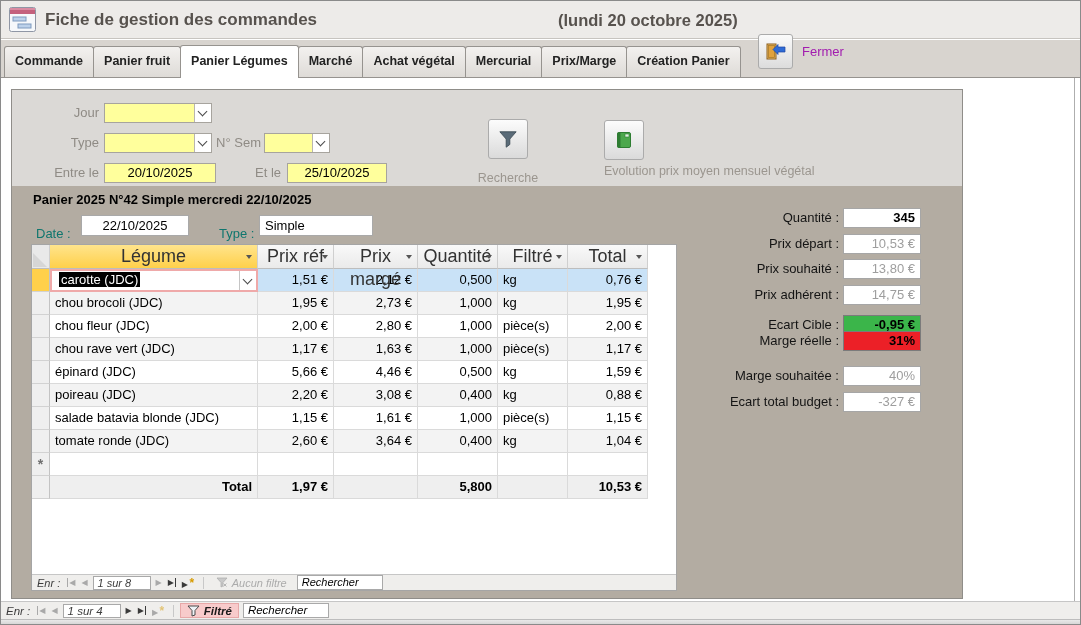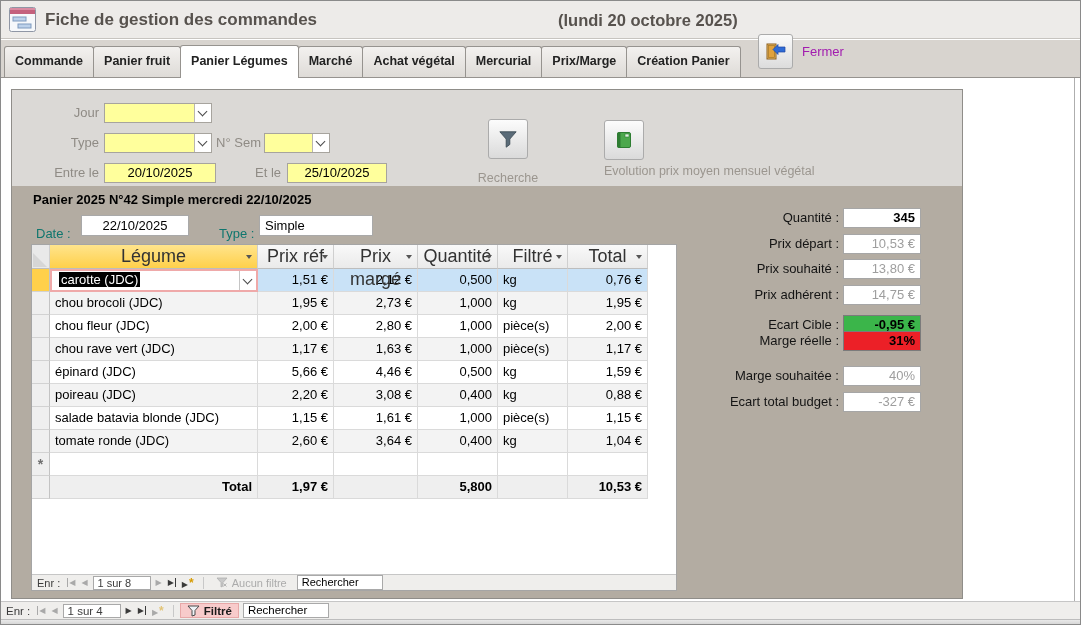--- a/index.html
+++ b/index.html
@@ -90,21 +90,21 @@
   .sel .dsc { background:#c9e2f7; }
   .alt .dsc { background:#f3f3f3; }
   .totalr .dsc { background:#efefef; font-weight:bold; }
   .combo-cell { background:#fff !important; position:relative; border:2px solid #efa9a9; line-height:18px; }
   .combo-cell .seltxt { background:#000; color:#fff; padding:0 2px; margin-left:2px; font-size:13px; }
   .combo-cell .combo-btn { height:100%; border-left:1px solid #c5c5c5; }
   .combo-cell .chev { top:5px; }
 
   
   .recnav { position:absolute; display:flex; align-items:center; background:#efeeec;
-    border-top:1px solid #c6c6c6; font-size:11px; color:#3c3c3c; }
+    border-top:1px solid #c6c6c6; font-size:11px; color:#3c3c3c;font-style:italic; }
   .recnav .lbl { margin:0 4px 0 5px; }
   .nav-arrow { font-size:8px; margin:0 3px; color:#3a3a3a; }
   .nav-arrow.dim { color:#a9a9a9; }
   .nav-arrow.first { border-left:1px solid #3a3a3a; padding-left:1px; }
   .nav-arrow.first.dim { border-left-color:#a9a9a9; }
   .nav-arrow.last { border-right:1px solid #3a3a3a; padding-right:1px; }
   .nav-star { color:#d79b00; font-weight:bold; font-size:12px; margin-left:1px; }
   .rec-box { background:#fff; border:1px solid #a9a9a9; height:14px; line-height:12px;
     width:58px; padding-left:4px; margin:0 2px; }
   .nav-sep { width:1px; height:12px; background:#c8c8c8; margin:0 6px; }

